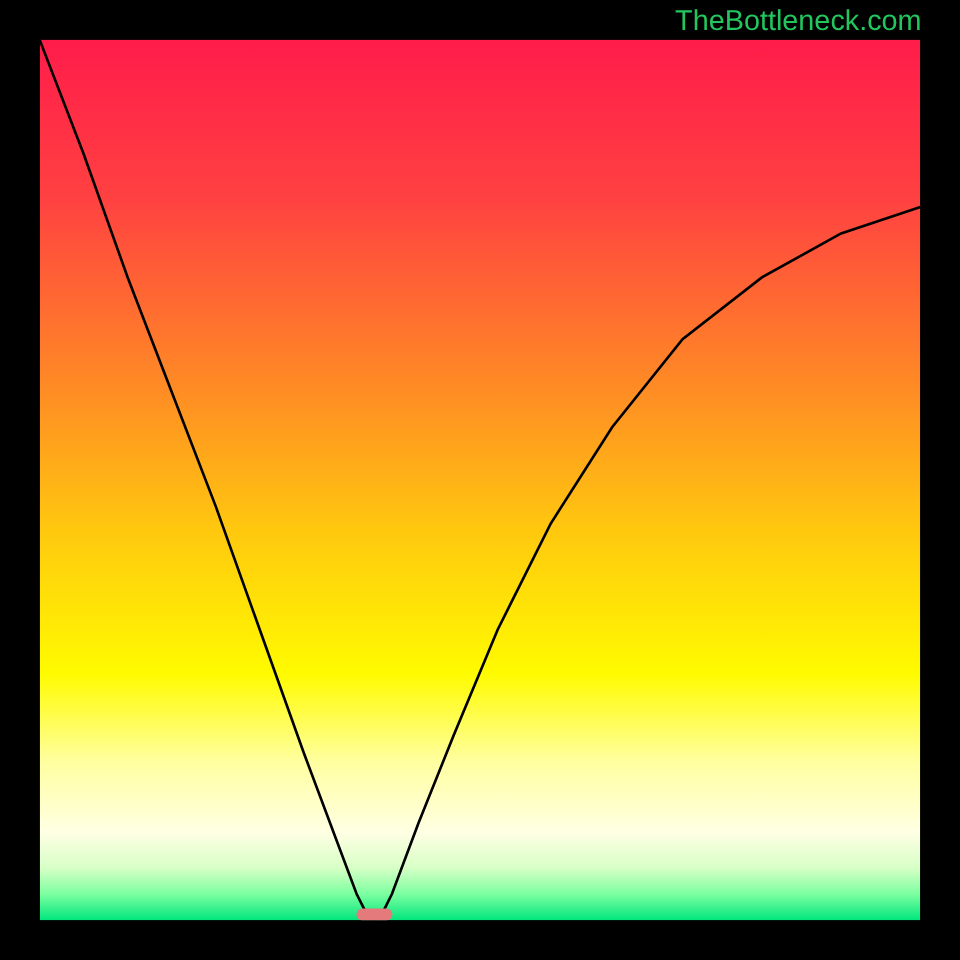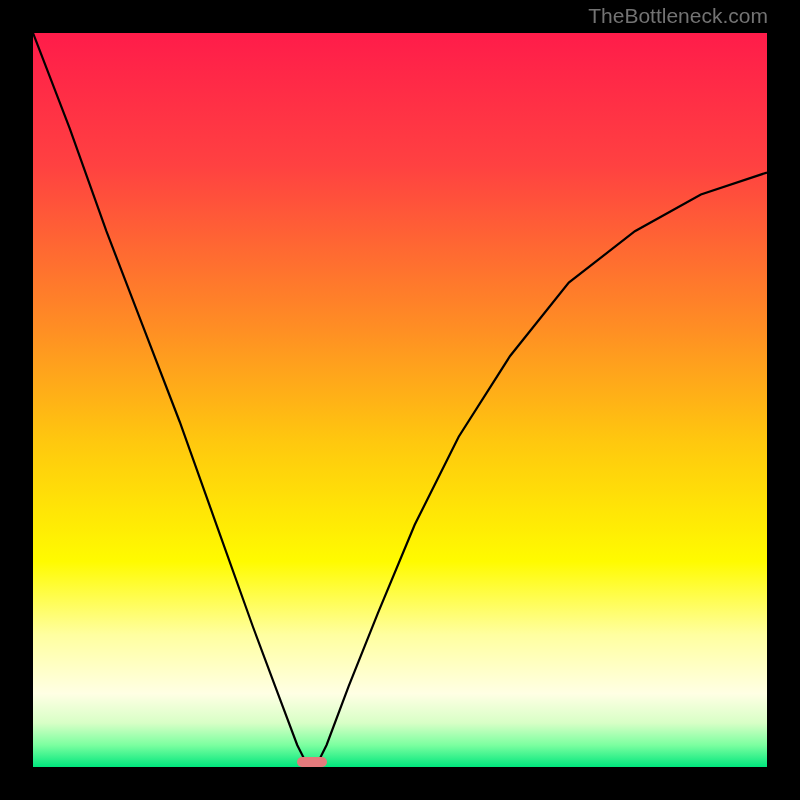--- a/index.html
+++ b/index.html
@@ -30,22 +30,22 @@
     position: absolute;
     left: 0;
     top: 0;
     width: 734px;
     height: 734px;
   }
   .watermark {
     position: absolute;
     top: 4px;
     right: 32px;
-    color: #737373;
-    font-size: 21px;
+    color: #22c55e;
+    font-size: 24px;
     font-weight: 500;
   }
   .marker {
     position: absolute;
     background: #e47a7c;
     border-radius: 5px;
   }
 </style>
 </head>
 <body>

